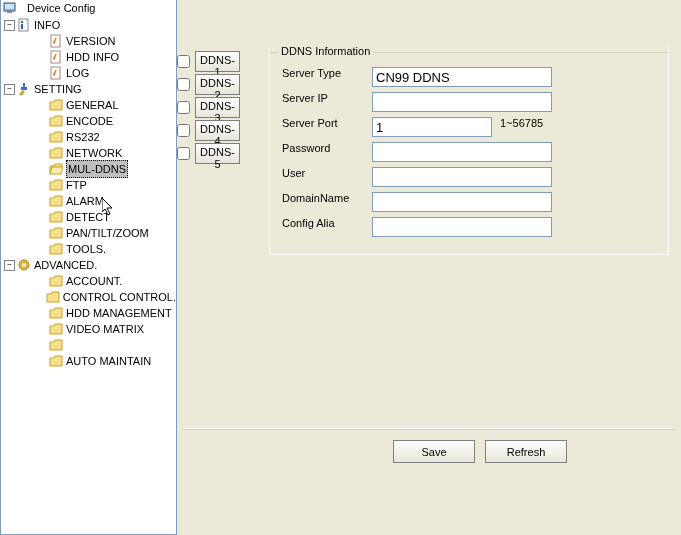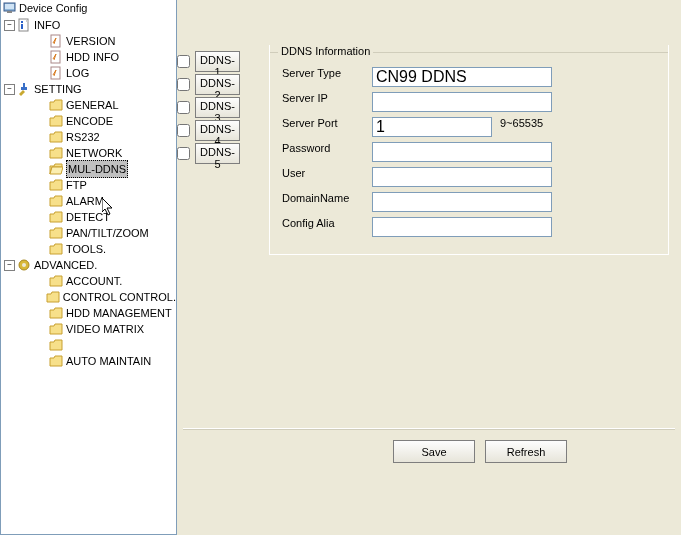--- a/index.html
+++ b/index.html
@@ -1,40 +1,40 @@
 <!DOCTYPE html>
 <html><head>
 <meta charset="utf-8">
 <style>
 * { box-sizing: border-box; margin: 0; padding: 0; font-family: Tahoma, Arial, sans-serif; font-size: 11px; }
 body { background: #ece9d8; width: 681px; height: 535px; overflow: hidden; }
 .wrap { display: flex; height: 100%; }
 .sidebar { width: 177px; background: #fff; border: 1px solid #7f9db9; border-top: none; }
-.title { display: flex; align-items: center; padding: 1px 2px; background: #fff; }
+.title { display: flex; align-items: center; padding: 1px 2px; background: #fff; gap: 8px; }
 .title-icon { width: 13px; height: 13px; display: inline-block; margin-right: 3px; }
 .tree { padding: 2px 0 0 3px; }
 .tree ul { list-style: none; }
 .node { display: flex; align-items: center; height: 16px; line-height: 16px; white-space: nowrap; cursor: default; }
 .twist { width: 11px; height: 11px; display: inline-flex; align-items: center; justify-content: center; border: 1px solid #808080; font-size: 8px; line-height: 8px; margin-right: 2px; color: #000; background: #fff; }
 .spacer { width: 11px; display: inline-block; margin-right: 2px; }
 .nicon { width: 14px; height: 14px; display: inline-flex; align-items: center; justify-content: center; margin-right: 3px; flex: 0 0 14px; }
 .lbl.sel { background: #c0c0c0; border: 1px dotted #000; padding: 0 1px; }
 .pad2 { padding-left: 32px; }
 .main { flex: 1; background: #ece9d8; position: relative; }
 .ddns-check-col { position: absolute; left: 0; top: 50px; }
 .ddns-row { display: flex; align-items: center; margin-bottom: 1px; height: 22px; }
 .ddns-row input[type=checkbox] { margin-right: 5px; width: 13px; height: 13px; }
 .ddns-btn { width: 45px; height: 21px; border: 1px solid #7e7e7e; background: linear-gradient(#fdfdfd,#e7e5da); padding: 2px 4px; cursor: pointer; text-align: center; }
 .groupbox { position: absolute; left: 92px; top: 45px; width: 400px; height: 210px; border: 1px solid #fff; border-top: none; }
 .groupbox::before { content: ""; position: absolute; left: 0; top: 7px; width: 100%; border-top: 1px solid #d0cdbb; }
 .group-title { position: relative; left: 8px; top: 0; background: #ece9d8; padding: 0 3px; display: inline-block; z-index: 1; }
 .form { padding: 10px 12px 0 12px; }
 .frow { display: flex; height: 24px; margin-bottom: 1px; }
 .flabel { width: 90px; }
-.ftext { width: 180px; height: 20px; border: 1px solid #7f9db9; background: #fff; padding: 1px 3px; font-size: 16px; }
+.ftext { width: 180px; height: 20px; border: 1px solid #7f9db9; background: #fff; padding: 1px 3px; font-size: 13px; }
 .range { margin-left: 8px; }
 .hr { position: absolute; left: 6px; right: 6px; top: 428px; border-top: 1px solid #fff; border-bottom: 1px solid #d0cdbb; height: 0; }
 .bottom-btns { position: absolute; top: 440px; left: 216px; display: flex; gap: 10px; align-items: flex-end; }
 .btn { width: 82px; height: 23px; border: 1px solid #7e7e7e; background: linear-gradient(#fdfdfd,#e7e5da); cursor: pointer; }
 .cursor { position: absolute; left: 102px; top: 198px; pointer-events: none; z-index: 10; }
 svg { display: block; }
 </style>
 </head>
 <body>
 
@@ -345,21 +345,21 @@
             <span class="flabel">Server Type</span>
             <input class="ftext" value="CN99 DDNS" style="">
           </div>
         <div class="frow">
             <span class="flabel">Server IP</span>
             <input class="ftext" value="" style="">
           </div>
         <div class="frow">
             <span class="flabel">Server Port</span>
             <input class="ftext" style="width: 120px;" value="1">
-            <span class="range">9~65535</span>
+            <span class="range">1~56785</span>
           </div>
         <div class="frow">
             <span class="flabel">Password</span>
             <input class="ftext" type="password" value="" style="">
           </div>
         <div class="frow">
             <span class="flabel">User</span>
             <input class="ftext" value="" style="">
           </div>
         <div class="frow">

